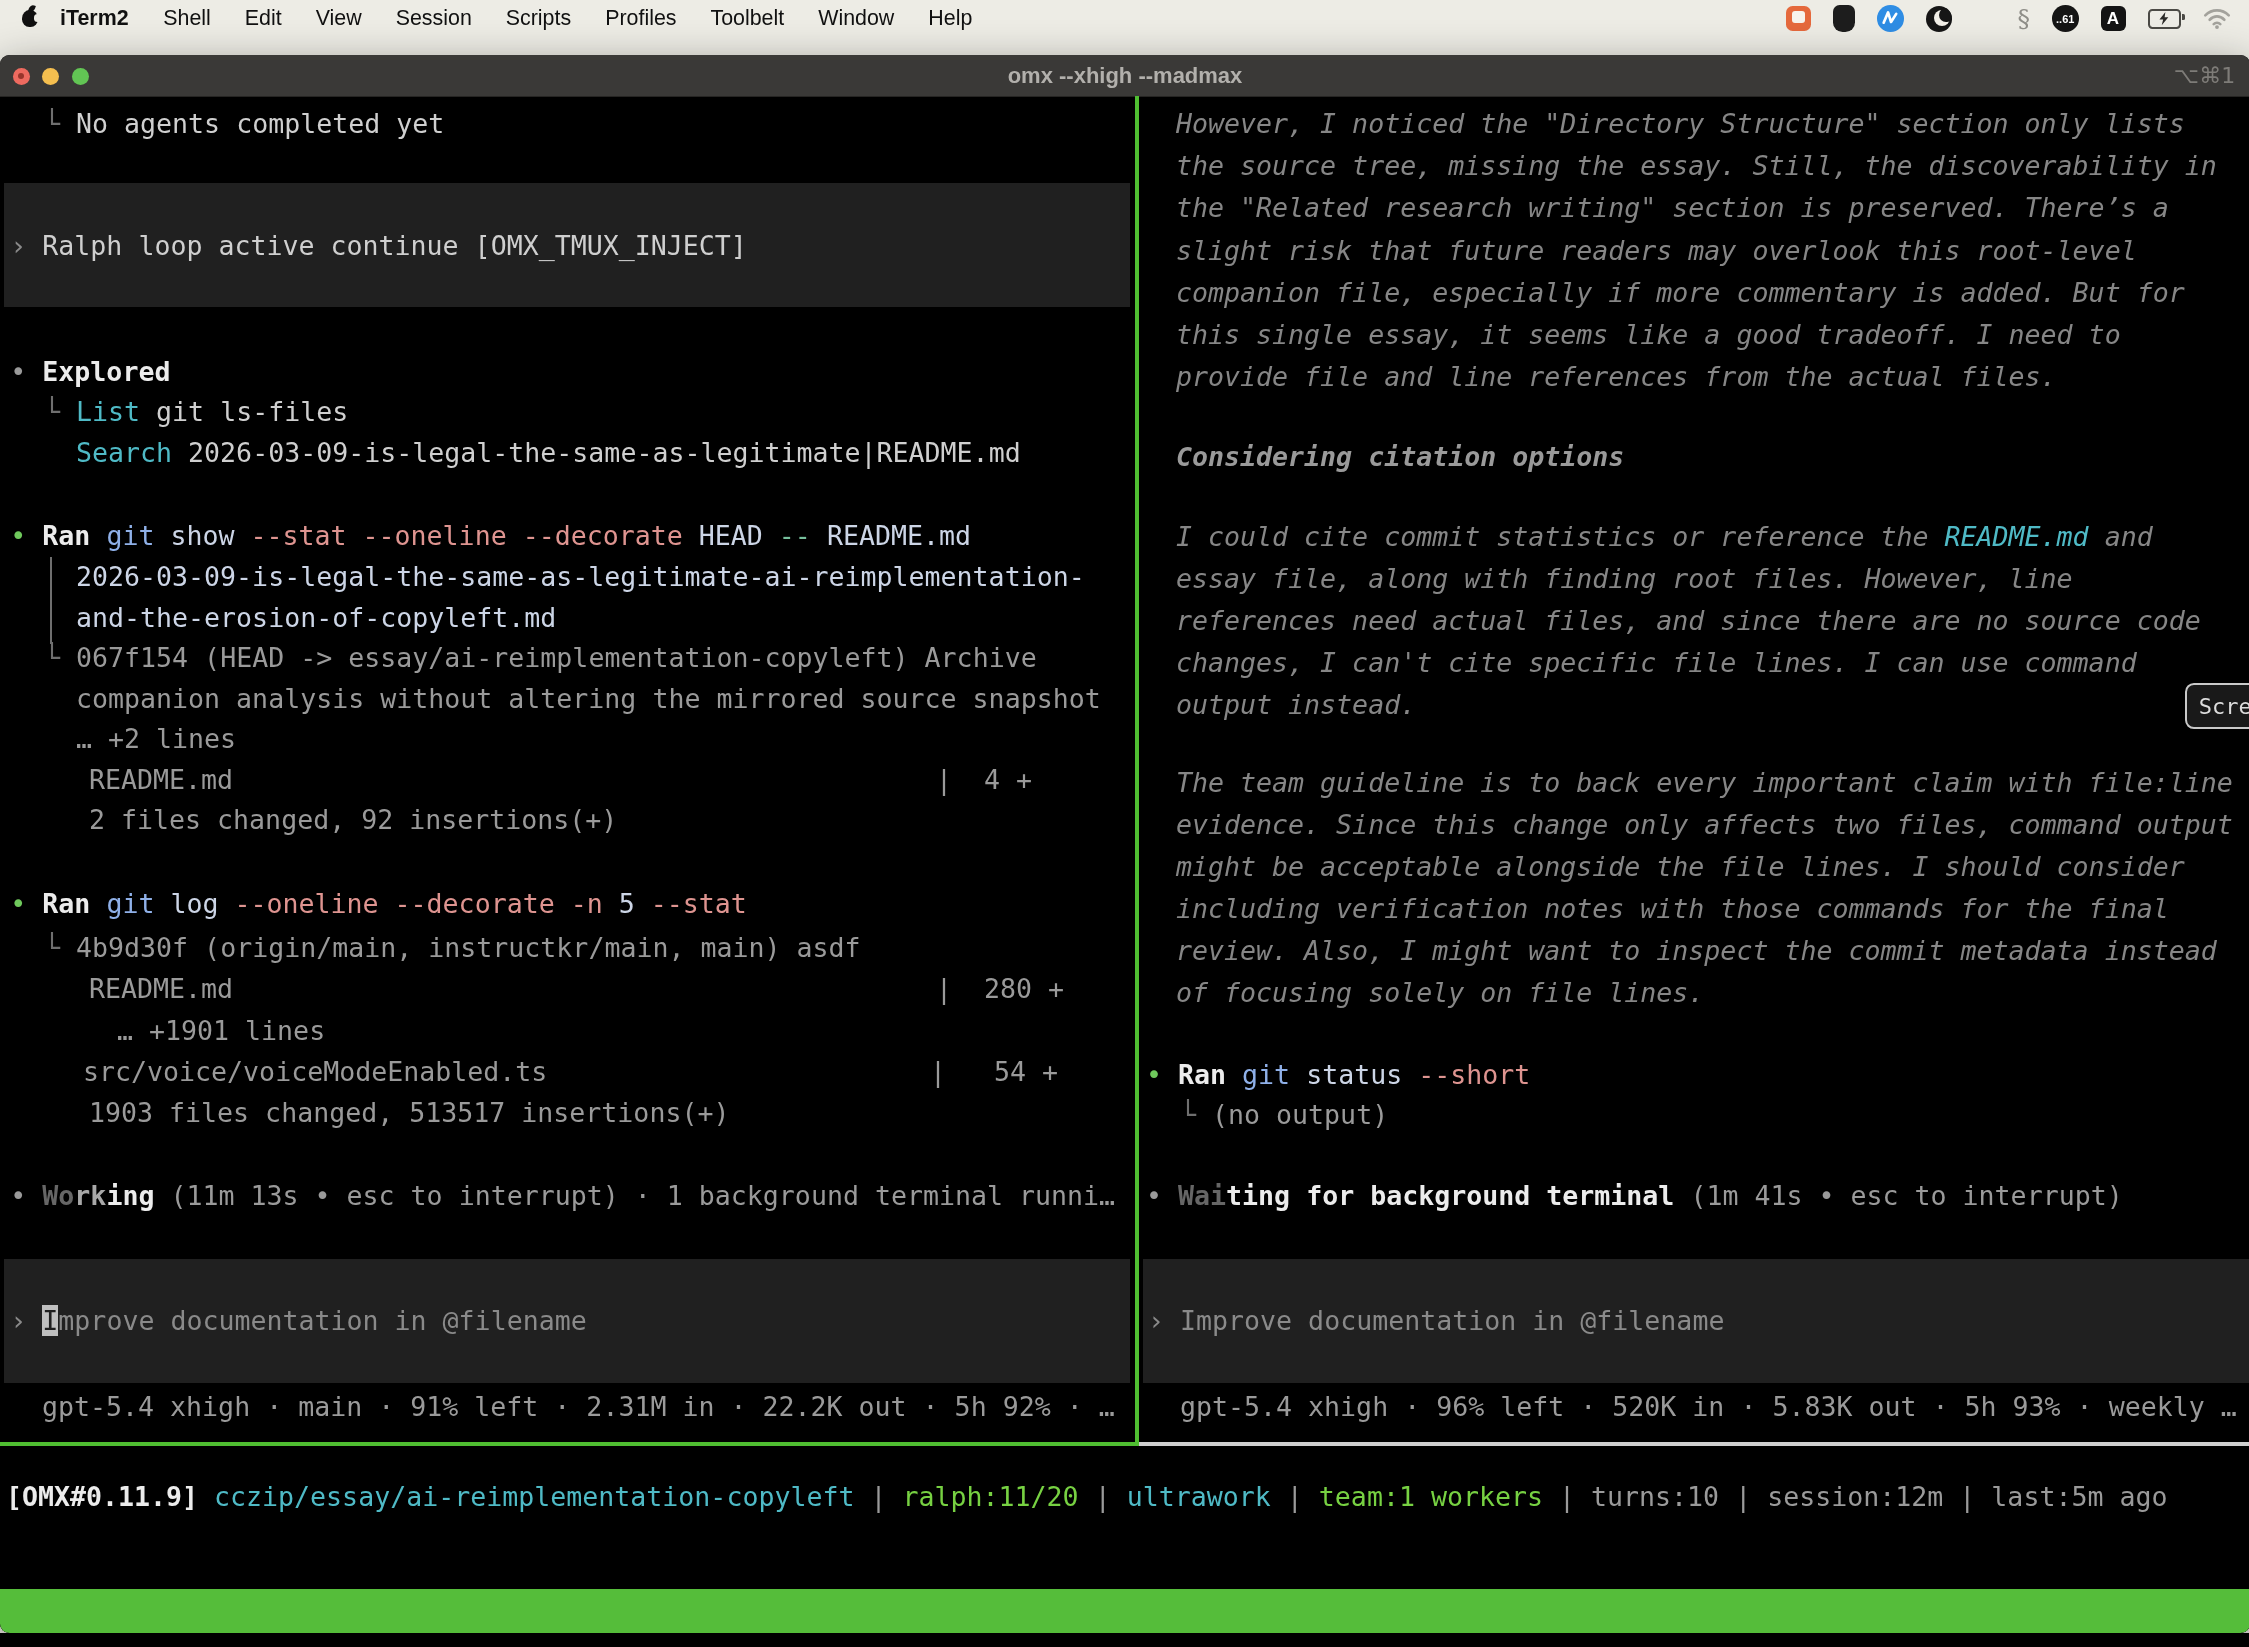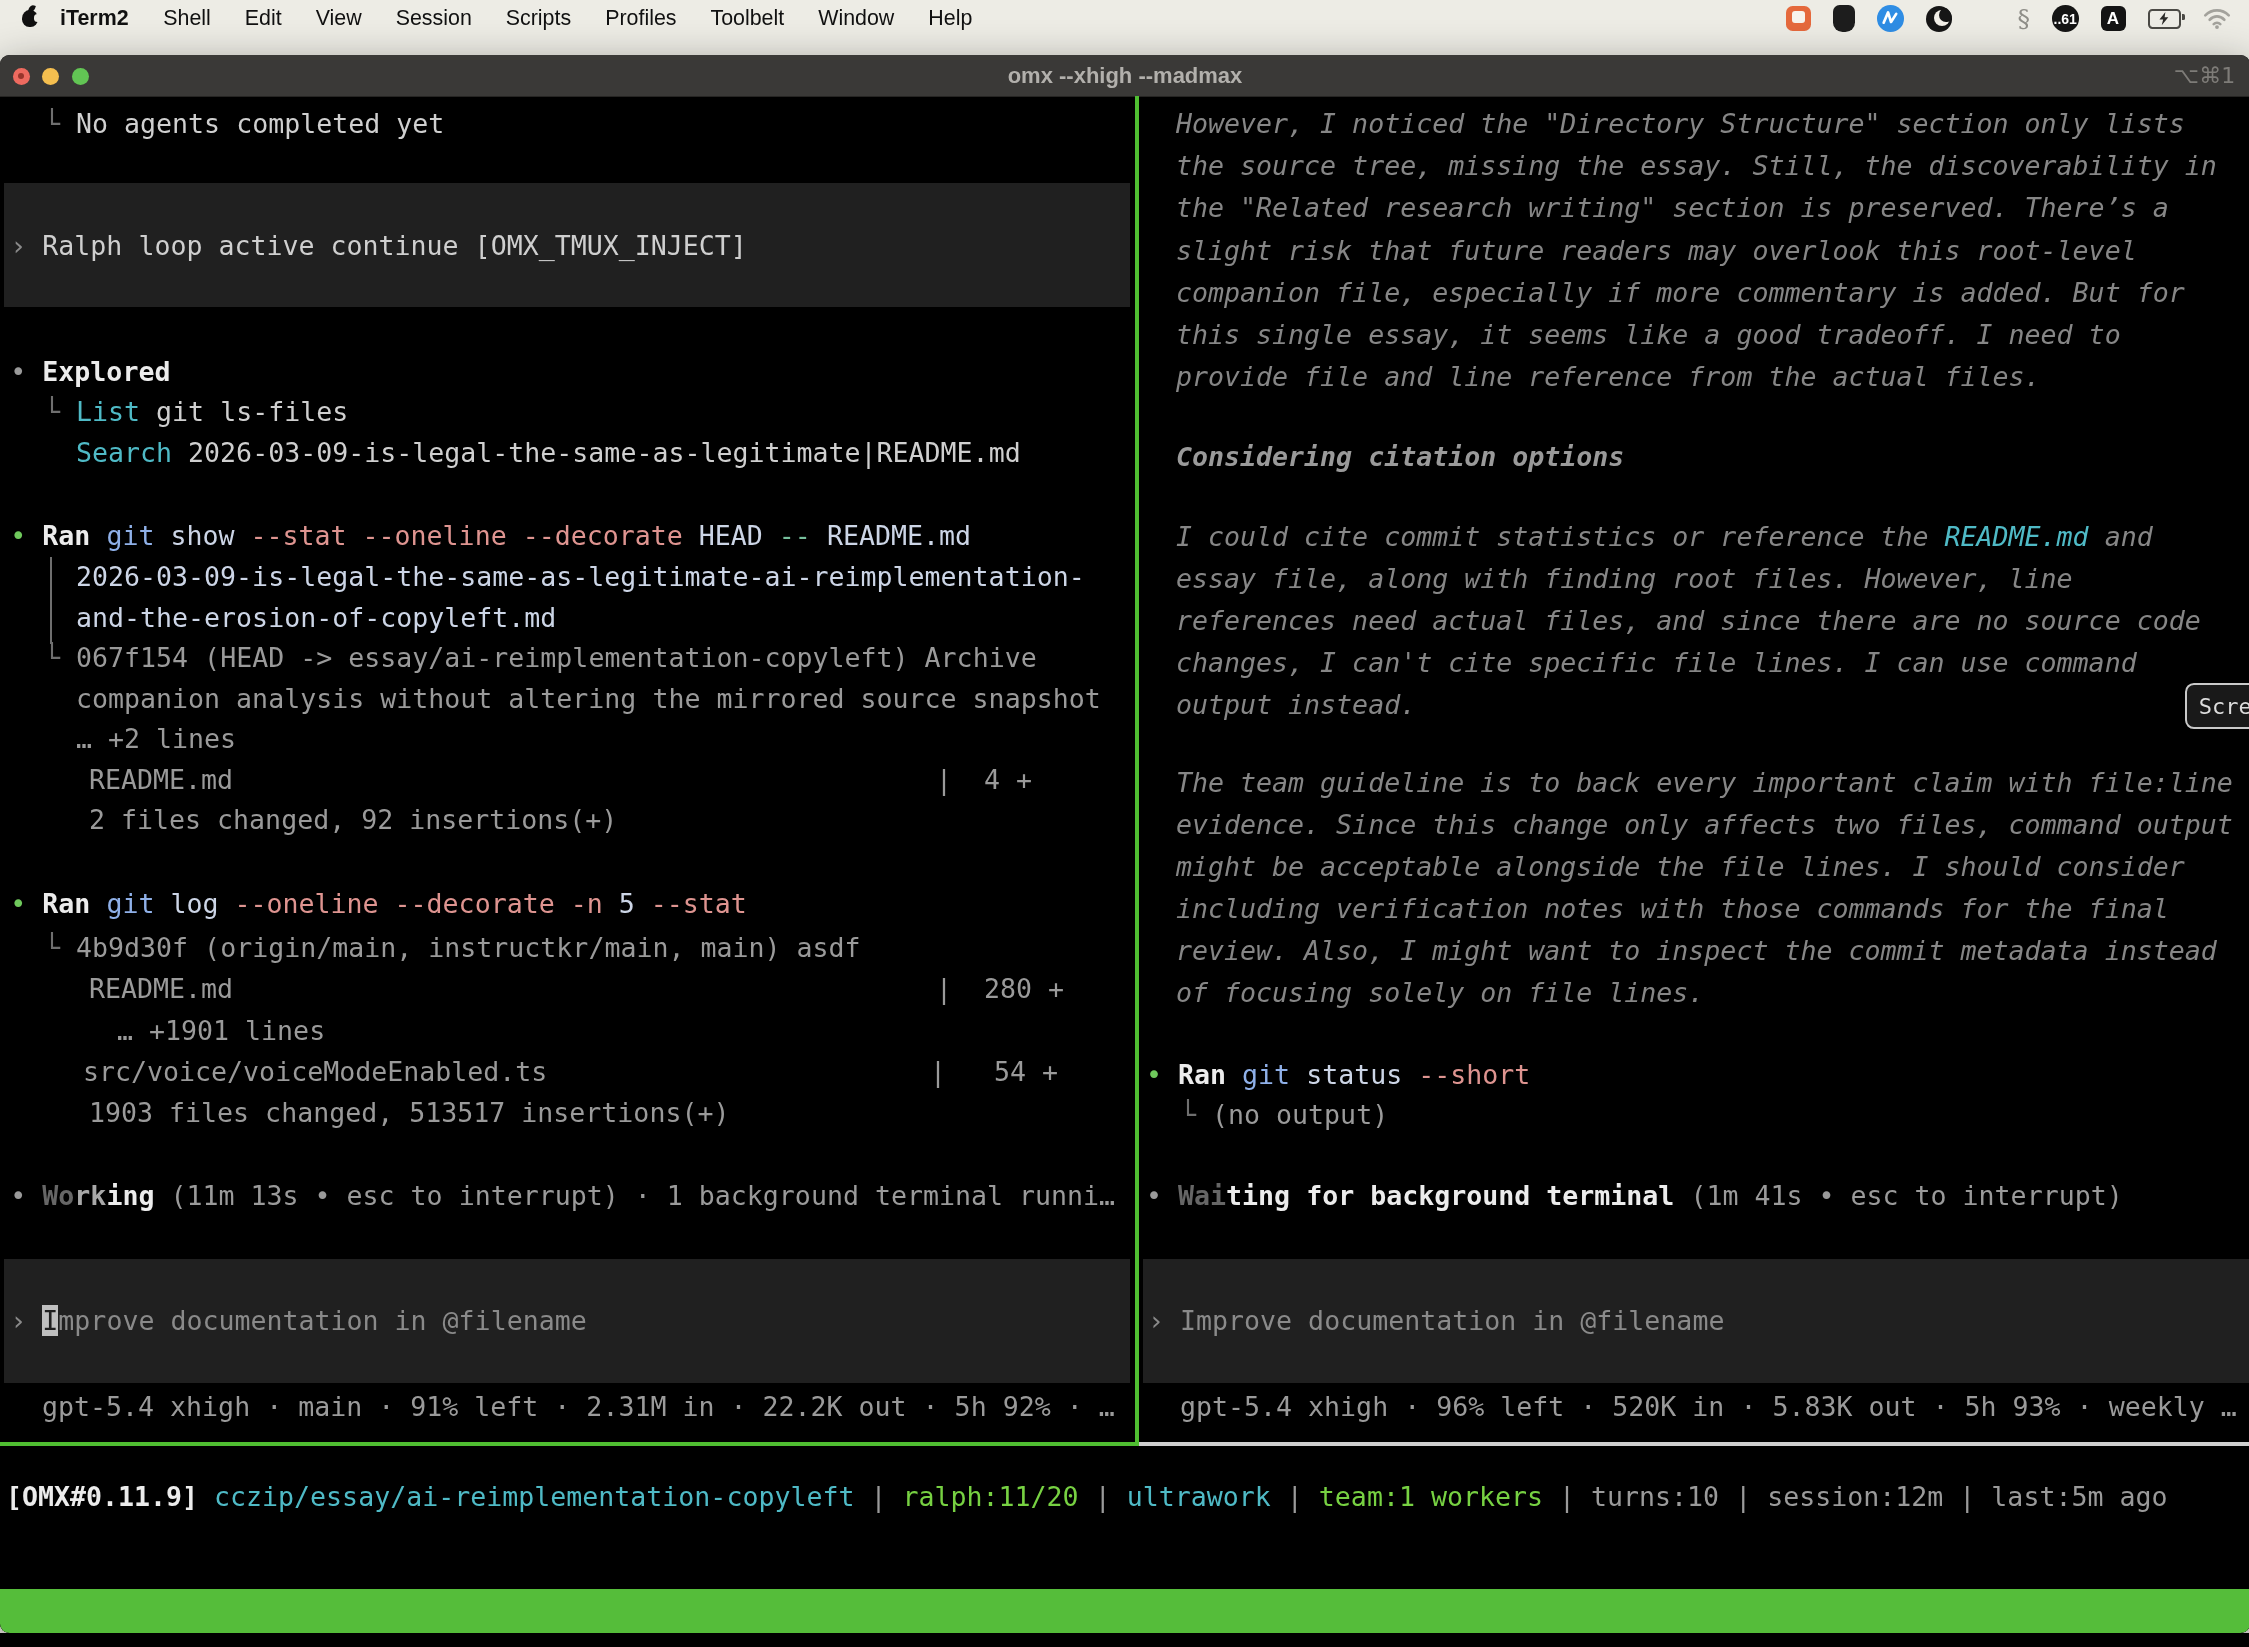--- a/index.html
+++ b/index.html
@@ -24,21 +24,21 @@
   .ic-shield i{background:#ece9e2;border-radius:0.7px;}
   .ic-badge{width:26.6px;height:26.6px;border-radius:50%;background:#2f8de4;}
   .ic-crescent{width:26px;height:26px;border-radius:50%;background:#161616;position:relative;overflow:hidden;}
   .ic-crescent i{position:absolute;width:16px;height:16px;border-radius:50%;background:#f2efe8;right:2.2px;top:4.4px;}
   .ic-crescent b{position:absolute;width:14.8px;height:14.8px;border-radius:50%;background:#161616;right:-2.2px;top:2.2px;}
   .ic-dots{display:grid;grid-template-columns:repeat(3,5.2px);grid-auto-rows:5.2px;gap:3px;}
   .ic-dots i{border-radius:50%;background:#99978f;}
   .ic-dots i:nth-child(n+4){background:#1d1d1d;}
   .ic-dots i:nth-child(7){background:#99978f;}
   .ic-flux{font-size:25px;color:#8f8e88;font-family:"DejaVu Serif",serif;line-height:25px;}
-  .ic-b61{width:26.6px;height:26.6px;border-radius:50%;background:#151515;color:#fff;font-size:14px;font-weight:bold;
+  .ic-b61{width:26.6px;height:26.6px;border-radius:50%;background:#151515;color:#fff;font-size:11px;font-weight:bold;
           display:flex;align-items:center;justify-content:center;letter-spacing:0;}
   .ic-a{width:25px;height:25px;border-radius:5.9px;background:#141414;color:#fff;font-size:17px;font-weight:bold;
         display:flex;align-items:center;justify-content:center;}
   .ic-batt{width:29.5px;height:16px;border:2.2px solid #4b4a45;border-radius:4.4px;position:relative;display:flex;align-items:center;justify-content:center;}
   .ic-batt:after{content:"";position:absolute;right:-5.9px;top:3px;width:3px;height:6.6px;background:#4b4a45;border-radius:0 1.5px 1.5px 0;}
   
   .window{position:absolute;left:0;top:55px;width:2250px;height:1578px;border-radius:9.6px;overflow:hidden;
           background:#000;box-shadow:0 13.3px 44px rgba(0,0,0,.45);}
   .titlebar{position:absolute;left:0;top:0;width:100%;height:41px;background:#3a3937;border-bottom:0.7px solid #262523;}
   .tl{position:absolute;top:12.5px;width:17px;height:17px;border-radius:50%;}
@@ -194,21 +194,21 @@
       <div class="tline" style="left: 89px; top: 1092px;"><span class="sg-g">1903 files changed, 513517 insertions(+)</span></div>
       <div class="tline" style="left: 10.3px; top: 1175px;"><span class="sg-g">• </span><span class="sg-dim">Wo</span><span class="sg-mid">rk</span><span class="sg-shw">ing</span><span class="sg-g"> (11m 13s • esc to interrupt) · 1 background terminal runni…</span></div>
       <div class="tline" style="left: 10.3px; top: 1300px;"><span class="sg-pr">› </span><span class="sg-cur">I</span><span class="sg-pr">mprove documentation in @filename</span></div>
       <div class="tline" style="left: 42px; top: 1386px;"><span class="sg-g">gpt-5.4 xhigh · main · 91% left · 2.31M in · 22.2K out · 5h 92% · …</span></div>
       <div class="tline" style="left: 1176px; top: 103px;"><span class="sg-it">However, I noticed the "Directory Structure" section only lists</span></div>
       <div class="tline" style="left: 1176px; top: 145px;"><span class="sg-it">the source tree, missing the essay. Still, the discoverability in</span></div>
       <div class="tline" style="left: 1176px; top: 187px;"><span class="sg-it">the "Related research writing" section is preserved. There’s a</span></div>
       <div class="tline" style="left: 1176px; top: 230px;"><span class="sg-it">slight risk that future readers may overlook this root-level</span></div>
       <div class="tline" style="left: 1176px; top: 272px;"><span class="sg-it">companion file, especially if more commentary is added. But for</span></div>
       <div class="tline" style="left: 1176px; top: 314px;"><span class="sg-it">this single essay, it seems like a good tradeoff. I need to</span></div>
-      <div class="tline" style="left: 1176px; top: 356px;"><span class="sg-it">provide file and line reference from the actual files.</span></div>
+      <div class="tline" style="left: 1176px; top: 356px;"><span class="sg-it">provide file and line references from the actual files.</span></div>
       <div class="tline" style="left: 1176px; top: 436px;"><span class="sg-itb">Considering citation options</span></div>
       <div class="tline" style="left: 1176px; top: 516px;"><span class="sg-it">I could cite commit statistics or reference the </span><span class="sg-itcy">README.md</span><span class="sg-it"> and</span></div>
       <div class="tline" style="left: 1176px; top: 558px;"><span class="sg-it">essay file, along with finding root files. However, line</span></div>
       <div class="tline" style="left: 1176px; top: 600px;"><span class="sg-it">references need actual files, and since there are no source code</span></div>
       <div class="tline" style="left: 1176px; top: 642px;"><span class="sg-it">changes, I can't cite specific file lines. I can use command</span></div>
       <div class="tline" style="left: 1176px; top: 684px;"><span class="sg-it">output instead.</span></div>
       <div class="tline" style="left: 1176px; top: 762px;"><span class="sg-it">The team guideline is to back every important claim with file:line</span></div>
       <div class="tline" style="left: 1176px; top: 804px;"><span class="sg-it">evidence. Since this change only affects two files, command output</span></div>
       <div class="tline" style="left: 1176px; top: 846px;"><span class="sg-it">might be acceptable alongside the file lines. I should consider</span></div>
       <div class="tline" style="left: 1176px; top: 888px;"><span class="sg-it">including verification notes with those commands for the final</span></div>

